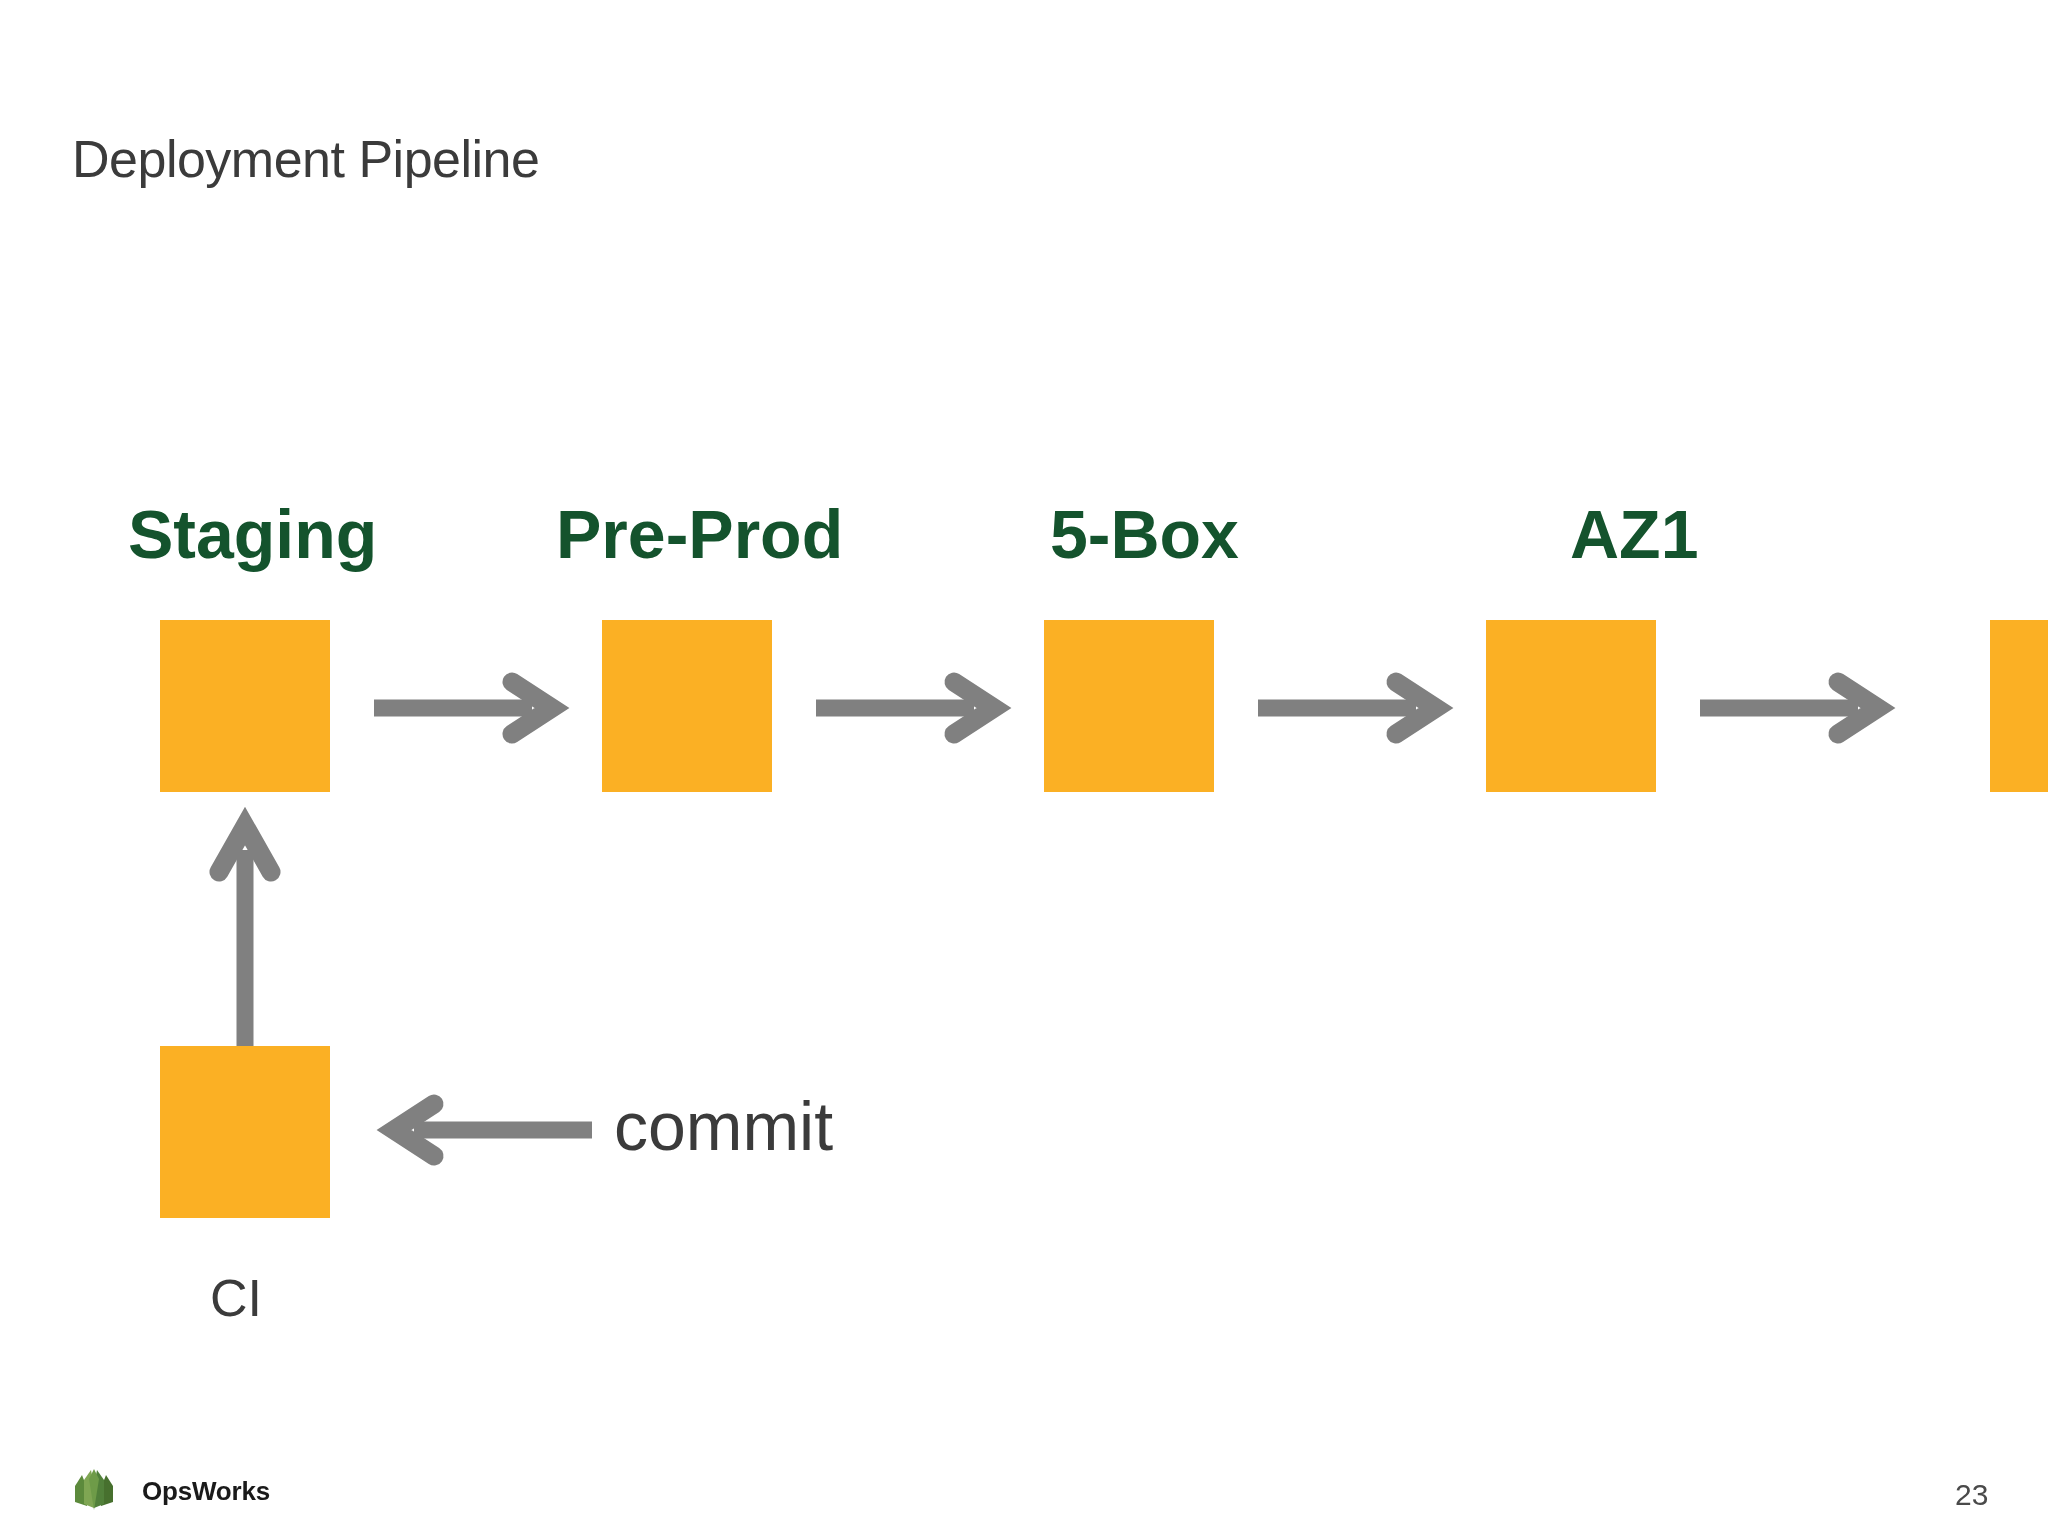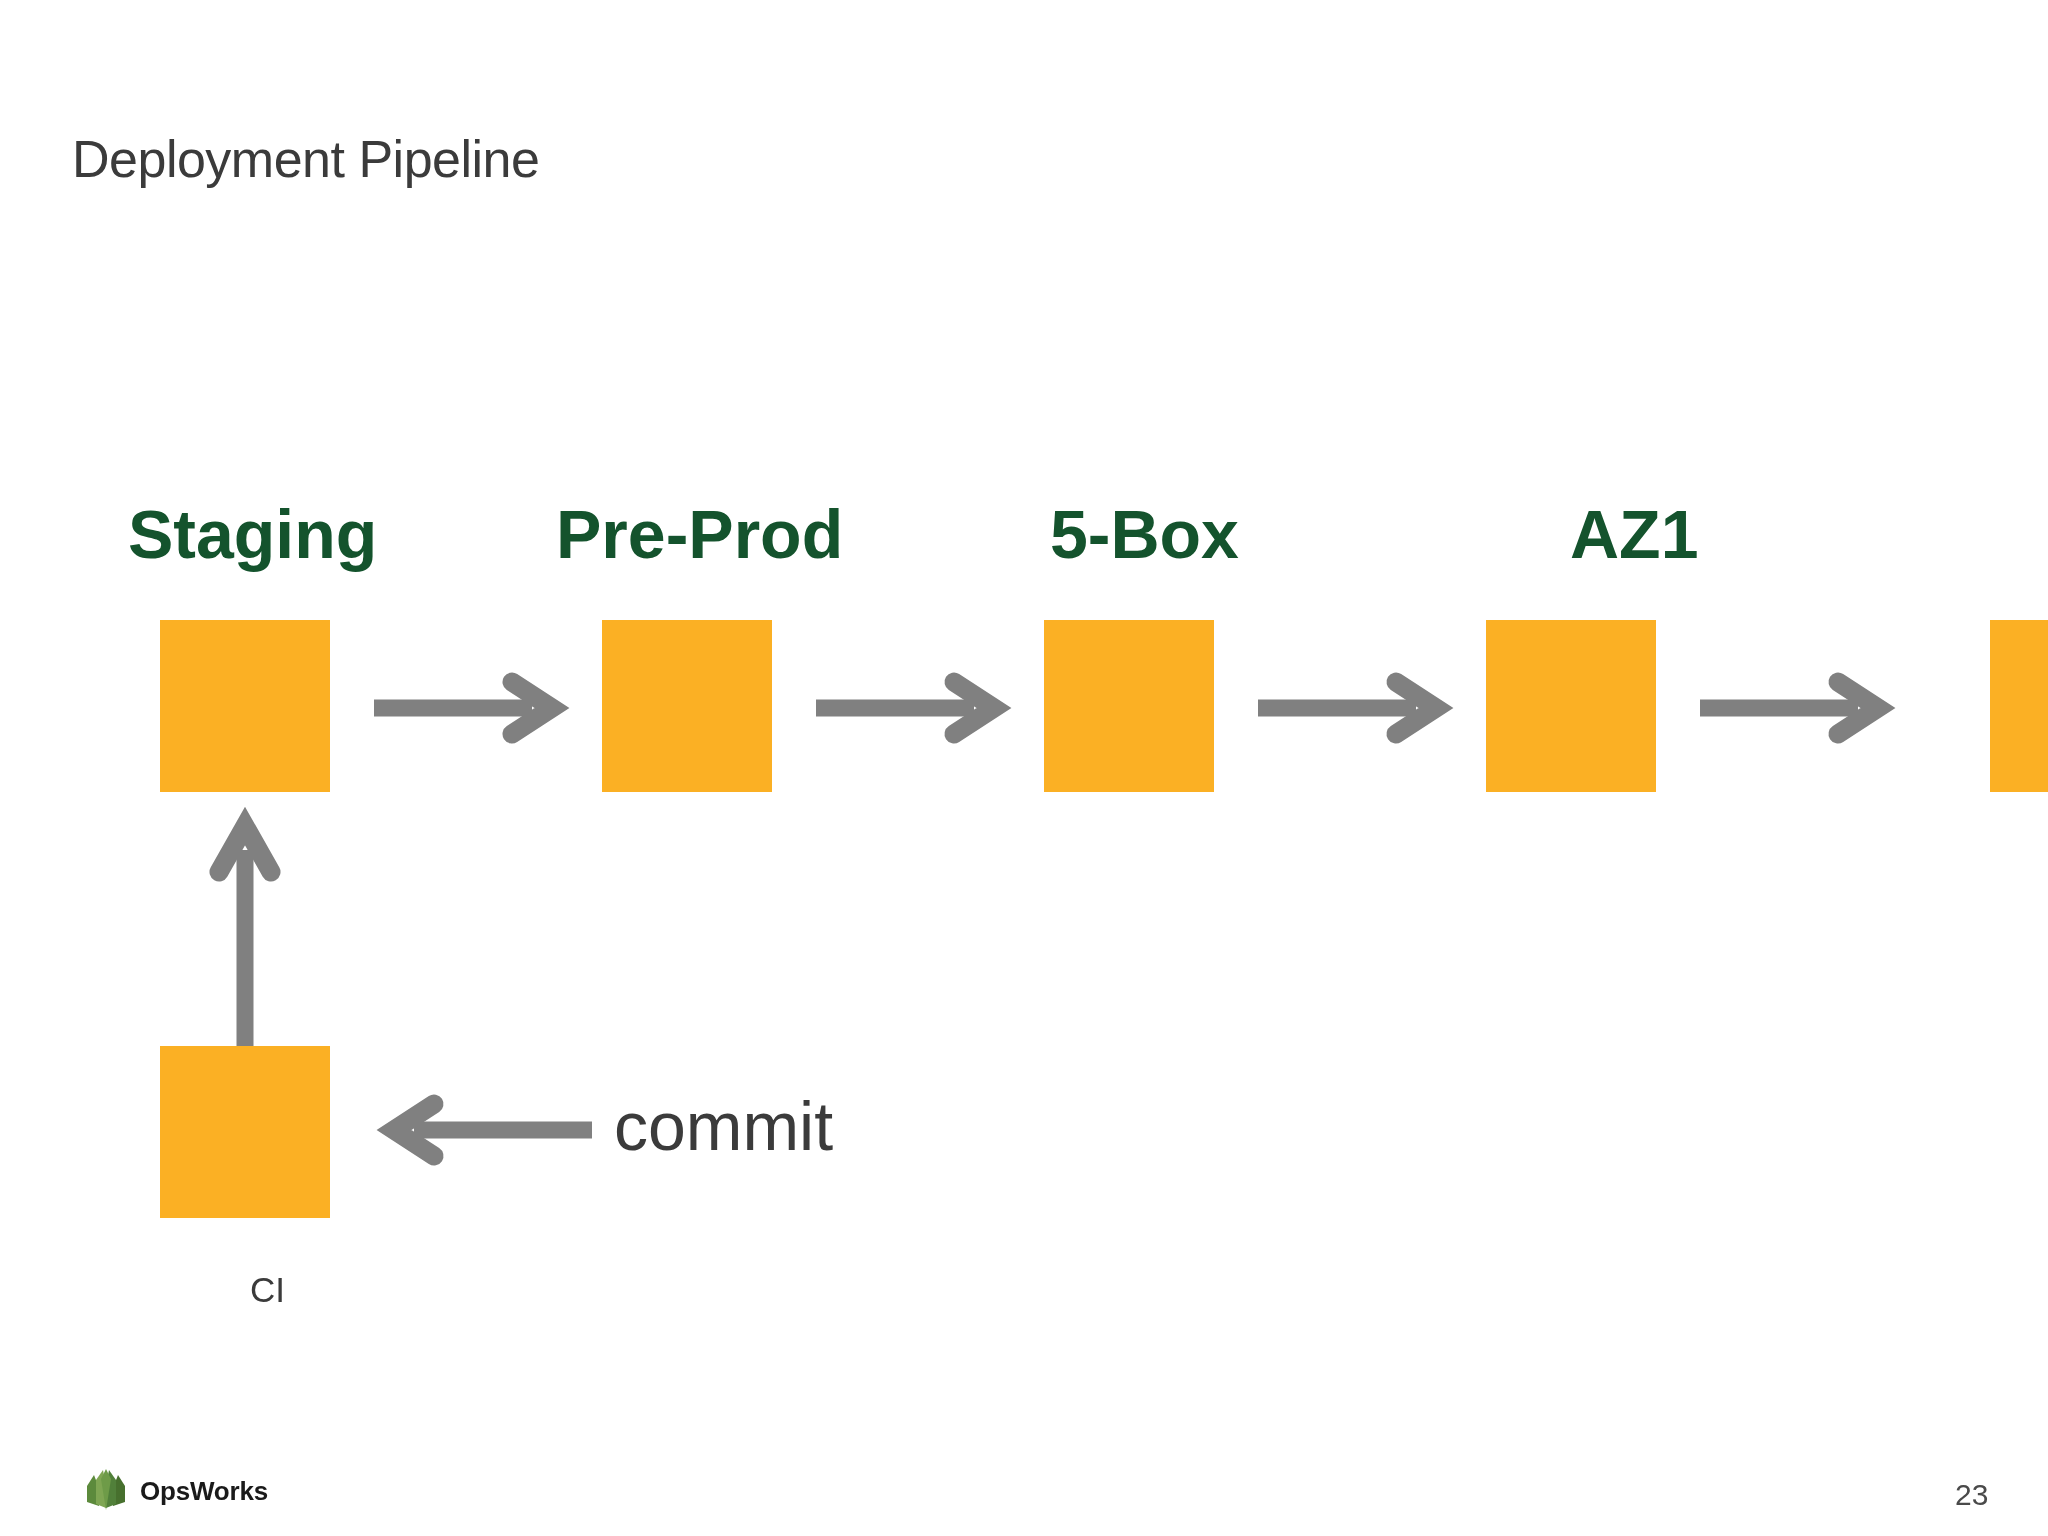--- a/index.html
+++ b/index.html
@@ -70,35 +70,34 @@
     line-height: 1.0;
     color: #3b3b3b;
     white-space: nowrap;
   }
 
   
   #ci-label {
     position: absolute;
     left: 210px;
     top: 1272px;
-    font-size: 35px;
+    font-size: 52px;
     line-height: 1.0;
     color: #3b3b3b;
     white-space: nowrap;
-    margin-left: 40px;
   }
 
   
   #footer-logo {
     position: absolute;
-    left: 84px;
+    left: 72px;
     top: 1466px;
     display: flex;
     align-items: center;
-    gap: 12px;
+    gap: 26px;
   }
   #footer-logo-text {
     font-size: 26px;
     font-weight: 700;
     color: #1a1a1a;
     letter-spacing: -0.2px;
   }
   #page-number {
     position: absolute;
     left: 1955px;

